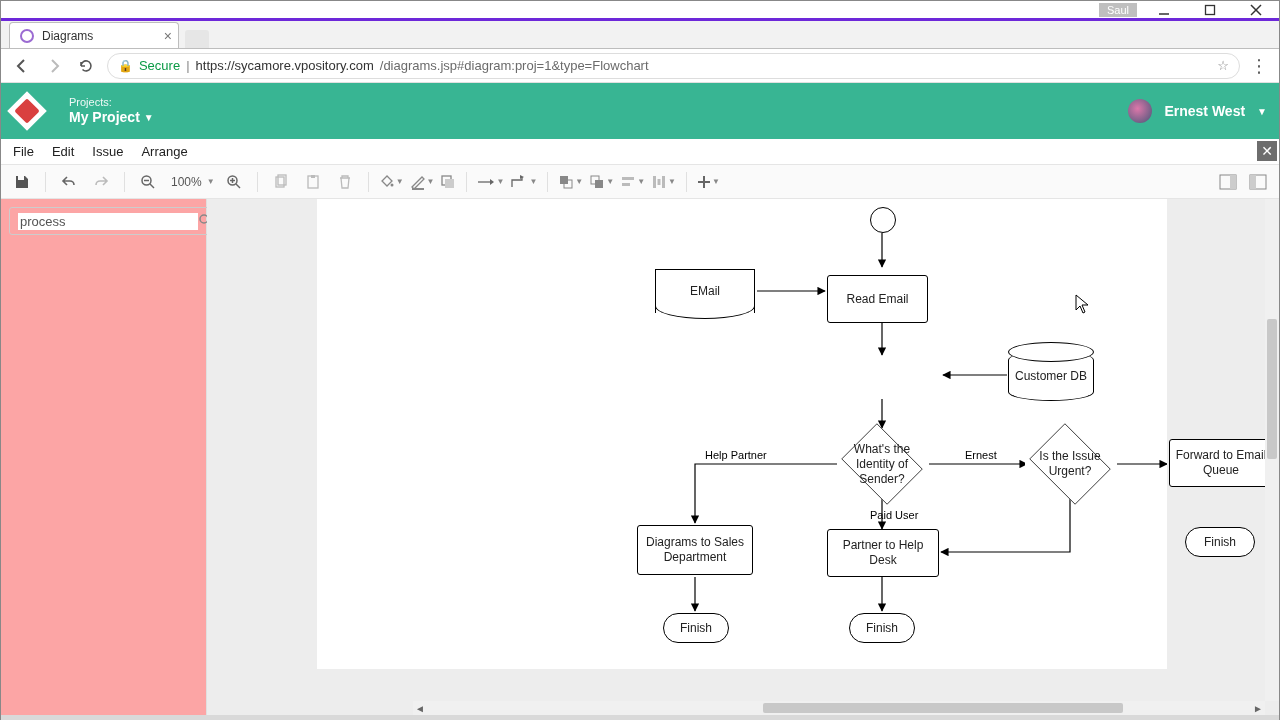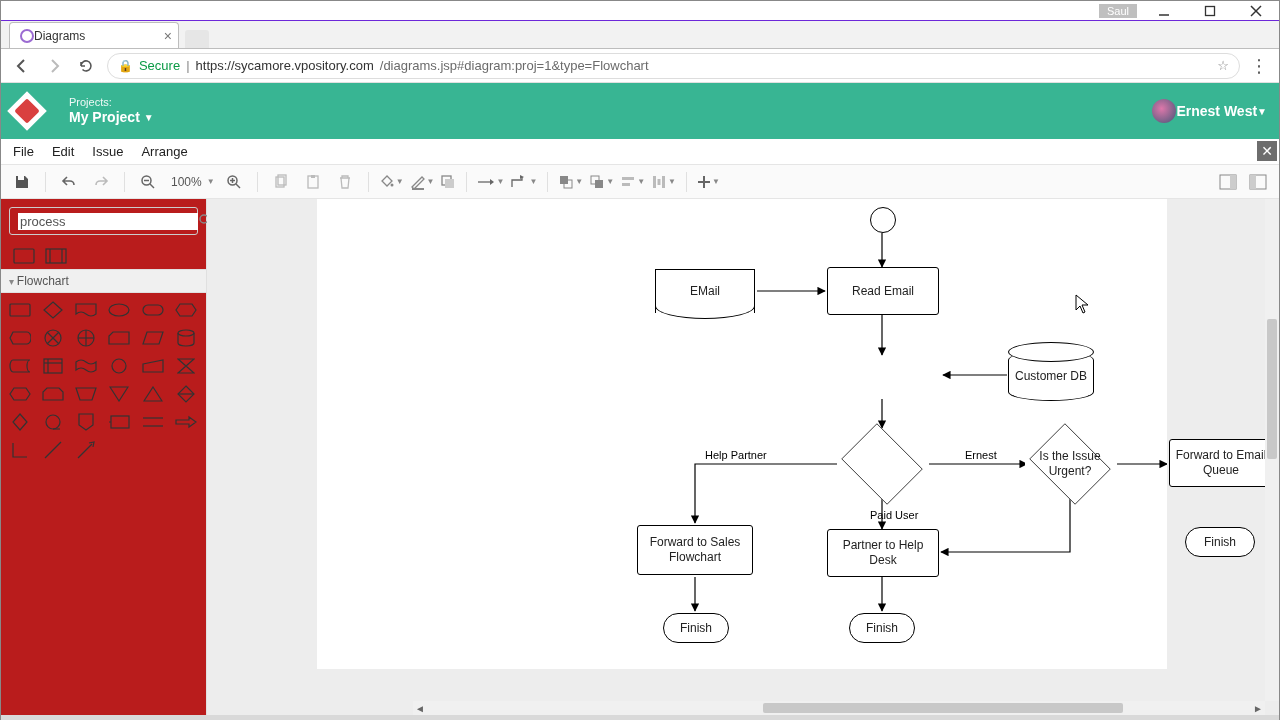--- a/index.html
+++ b/index.html
@@ -1,25 +1,25 @@
 <!DOCTYPE html>
 <html><head>
 <meta charset="utf-8">
 <style>
   html,body{margin:0;padding:0;font-family:Arial,Helvetica,sans-serif;font-size:13px;color:#222;background:#fff;overflow:hidden}
   *{box-sizing:border-box}
   .frame{width:1280px;height:720px;position:relative;border:1px solid #888;background:#fff}
   
-  .os-bar{height:20px;background:#fff;display:flex;align-items:center;justify-content:flex-end;border-bottom:1px solid #6d28d9}
+  .os-bar{height:20px;background:#fff;display:flex;align-items:center;justify-content:flex-end;border-bottom:3px solid #6d28d9}
   .os-user{background:#bfbfbf;color:#fff;font-size:11px;padding:1px 8px;margin-right:4px}
   .os-btn{width:46px;height:20px;display:flex;align-items:center;justify-content:center;color:#333}
   .os-btn svg{display:block}
   
   .tab-strip{height:28px;background:#f2f2f2;display:flex;align-items:flex-end;padding-left:8px;border-bottom:1px solid #bdbdbd}
-  .tab{display:flex;align-items:center;background:#fff;border:1px solid #bdbdbd;border-bottom:none;border-radius:4px 4px 0 0;height:26px;padding:0 10px;min-width:170px;position:relative;font-size:12px;color:#333}
+  .tab{display:flex;align-items:center;gap:8px;background:#fff;border:1px solid #bdbdbd;border-bottom:none;border-radius:4px 4px 0 0;height:26px;padding:0 10px;min-width:170px;position:relative;font-size:12px;color:#333}
   .tab .favicon{width:14px;height:14px;border:2px solid #9b6bd2;border-radius:50%}
   .tab .tab-close{position:absolute;right:6px;color:#777;font-size:14px;line-height:1}
   .new-tab{width:24px;height:18px;background:#e6e6e6;margin-left:6px;border-radius:3px 3px 0 0}
   
   .url-bar{height:34px;display:flex;align-items:center;gap:10px;padding:0 10px;border-bottom:1px solid #e0e0e0}
   .nav-btn{color:#555;display:flex;align-items:center;justify-content:center;width:22px;height:22px}
   .nav-btn.disabled{color:#bbb}
   .url-field{flex:1;display:flex;align-items:center;gap:6px;height:26px;border:1px solid #ddd;border-radius:13px;padding:0 10px;font-size:13px;color:#555}
   .url-field .lock{color:#0a9a45;font-size:12px}
   .url-field .secure{color:#0a9a45}
@@ -27,36 +27,36 @@
   .url-field .star{margin-left:auto;color:#888}
   .menu-dots{color:#555;font-size:18px;letter-spacing:1px}
   
   .app-header{height:56px;background:#38b593;display:flex;align-items:center;padding:0 12px;color:#fff}
   .app-logo{width:28px;height:28px;background:#fff;transform:rotate(45deg);margin-right:28px;position:relative}
   .app-logo::after{content:"";position:absolute;inset:5px;background:#d9403f;border-radius:2px}
   .proj-block{display:flex;flex-direction:column;line-height:1.2}
   .proj-label{font-size:11px;opacity:.92}
   .proj-name{font-size:14px;font-weight:700;display:flex;align-items:center;gap:4px}
   .caret{font-size:10px}
-  .user-block{margin-left:auto;display:flex;align-items:center;gap:0;font-size:14px;font-weight:600}
+  .user-block{margin-left:auto;display:flex;align-items:center;gap:12px;font-size:14px;font-weight:600}
   .avatar{width:24px;height:24px;border-radius:50%;background:radial-gradient(circle at 40% 40%,#d7a,#457)}
   
   .menubar{height:26px;display:flex;align-items:center;padding:0 12px;gap:18px;font-size:13px;border-bottom:1px solid #e5e5e5;position:relative}
   .menubar .close-panel{position:absolute;right:2px;top:2px;width:20px;height:20px;background:#6d6d6d;color:#fff;display:flex;align-items:center;justify-content:center;font-size:14px}
   
   .toolbar{height:34px;background:#fafafa;border-bottom:1px solid #e5e5e5;display:flex;align-items:center;padding:0 8px;gap:6px;color:#666}
   .tbtn{width:26px;height:26px;display:flex;align-items:center;justify-content:center;border-radius:3px;color:#555}
   .sep{width:1px;height:20px;background:#e0e0e0;margin:0 4px}
   .zoom-label{font-size:12px;color:#555;padding:0 4px}
   .tdrop{display:flex;align-items:center;gap:1px}
   .tdrop .tcaret{font-size:8px;color:#888}
   .toolbar-right{margin-left:auto;display:flex;gap:4px}
   
   .workarea{display:flex;height:calc(100% - 20px - 28px - 34px - 44px - 26px - 34px - 16px);}
-  .sidebar{width:206px;border-right:1px solid #e0e0e0;background:#b91c1c;display:flex;flex-direction:column}
+  .sidebar{width:206px;border-right:1px solid #e0e0e0;background:#fca5a5;display:flex;flex-direction:row}
   .search-wrap{padding:8px}
   .search{display:flex;align-items:center;border:1px solid #ccc;border-radius:3px;height:28px;padding:0 8px;color:#888}
   .search input{border:none;outline:none;flex:1;font-size:13px;color:#555}
   .shape-row{display:flex;gap:10px;padding:4px 12px}
   .section-title{background:#f0f0f0;border-top:1px solid #e0e0e0;border-bottom:1px solid #e0e0e0;padding:4px 8px;font-size:12px;color:#555}
   .section-title::before{content:"▾ ";font-size:10px;color:#888}
   .shape-grid{padding:8px;display:grid;grid-template-columns:repeat(6,1fr);gap:10px 10px}
   .shape-cell{width:22px;height:18px;display:flex;align-items:center;justify-content:center}
   .shape-cell svg{stroke:#333;stroke-width:1.2;fill:none}
   
@@ -551,40 +551,41 @@
             <line x1="903" y1="290" x2="903" y2="326"></line>
           </g>
         </svg>
 
         <div class="node circle" style="left:553px;top:8px;width:26px;height:26px"></div>
 
         <div class="doc" style="left:338px;top:70px">
           <div class="node" style="inset:0">EMail</div>
         </div>
 
-        <div class="node rect" style="left:510px;top:68px;width:112px;height:48px">
+        <div class="node rect" style="left:510px;top:76px;width:101px;height:48px">
             <span>Read Email</span>
           </div>
 
 
         <div class="cyl" style="left:691px;top:152px">
             <span class="ctext">Customer DB</span>
           </div>
 
         <div class="node decision" style="left:520px;top:230px">
           <div class="diamond"></div>
+            <span class="dtext">What's the Identity of Sender?</span>
         </div>
 
         <div class="node decision" style="left:708px;top:230px">
           <div class="diamond"></div>
             <span class="dtext">Is the Issue Urgent?</span>
         </div>
 
         <div class="node rect" style="left:320px;top:326px;width:116px;height:50px">
-            <span>Forward to Sales Flowchart</span>
+            <span>Diagrams to Sales Department</span>
           </div>
         <div class="node rect" style="left:510px;top:330px;width:112px;height:48px">
             <span>Partner to Help Desk</span>
           </div>
         <div class="node rect" style="left:852px;top:240px;width:104px;height:48px">
             <span>Forward to Email Queue</span>
           </div>
 
         <div class="node term" style="left:346px;top:414px;width:66px;height:30px">
             <span>Finish</span>

